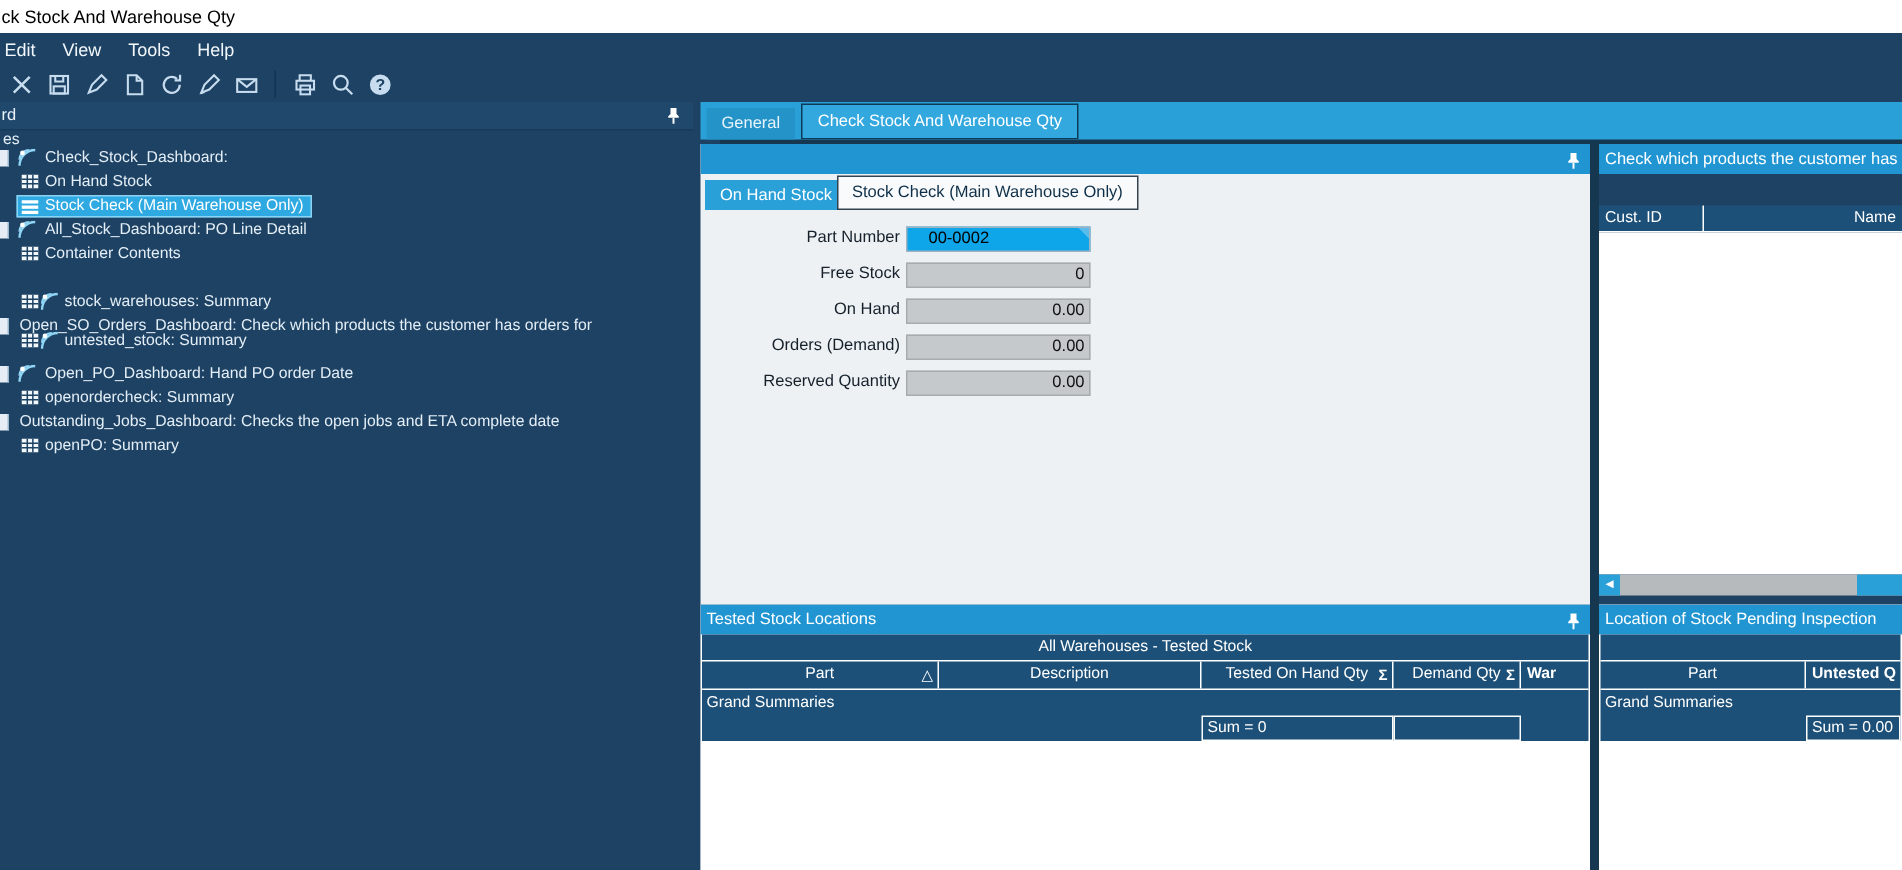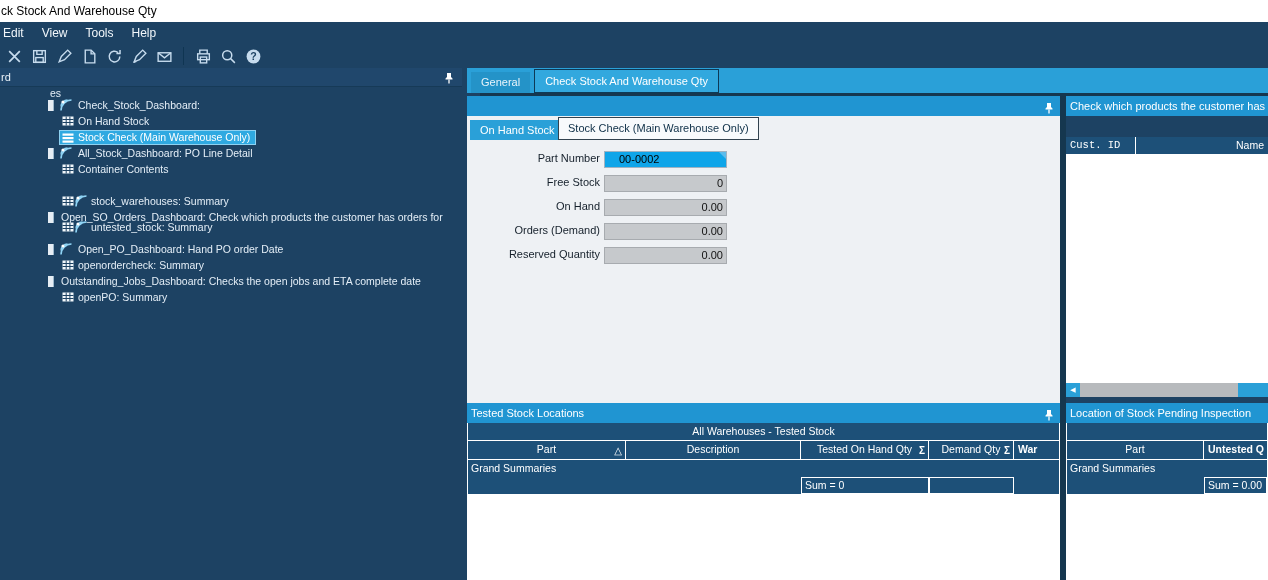--- a/index.html
+++ b/index.html
@@ -15,21 +15,21 @@
 .tbtn{width:22px;height:22px;margin-right:3px;display:inline-flex;align-items:center;justify-content:center;}
 .tsep{width:1px;height:18px;background:#0f3552;margin:0 8px 0 5px;}
 
 
 .workspace-bg{position:absolute;left:0;top:68px;width:1268px;height:512px;background:#15374f;}
 
 
 .left-panel{position:absolute;left:0;top:68px;width:480px;height:512px;background:#1d4263;overflow:hidden;}
 .left-header{position:absolute;left:0;top:0;width:462px;height:19px;background:#20476c;border-bottom:1px solid #163a57;color:#eaf2f9;font-size:11px;line-height:19px;}
 .pin-btn{position:absolute;top:3px;cursor:pointer;}
-.tree-row{position:absolute;left:0;width:462px;height:14px;font-size:10.5px;line-height:13px;color:#e4eef7;white-space:nowrap;cursor:default;margin-left:48px;}
+.tree-row{position:absolute;left:0;width:462px;height:14px;font-size:10.5px;line-height:13px;color:#e4eef7;white-space:nowrap;cursor:default;}
 .ticon{position:absolute;top:0;}
 .tlabel{position:absolute;top:0;white-space:nowrap;}
 .pg-sliver{position:absolute;left:0;top:1px;width:6px;height:11px;background:#e6edf4;border-right:1px solid #9db8cc;}
 .sel-wrap{position:absolute;left:11px;top:-1px;display:flex;align-items:center;gap:4px;background:#2fa9e1;border:1px solid #8ed2f2;padding:0 5px 0 2px;height:15px;color:#fff;}
 
 
 .tab-strip{position:absolute;left:467px;top:68px;width:801px;height:25px;background:#2aa0d8;display:flex;align-items:flex-end;padding-left:4px;}
 .main-tab{font-size:11px;color:#e8f4fb;background:#2493c8;height:21px;line-height:21px;padding:0 10px;margin-right:4px;white-space:nowrap;cursor:pointer;}
 .main-tab.active{background:#32a8de;color:#fff;height:24px;line-height:22px;border:1px solid #0d3a57;}
 
@@ -44,21 +44,21 @@
 .flabel{position:absolute;left:0;top:1px;width:133px;text-align:right;font-size:11px;color:#15202b;}
 .ffield{position:absolute;left:137px;top:0;width:123px;height:17px;font-size:11px;line-height:15px;}
 .ffield.editable{background:#0ea5e9;border:1px solid #9fb3c2;color:#000;padding-left:14px;}
 .ffield.readonly{background:#c6c9cc;border:1px solid #a7abaf;color:#111;text-align:right;padding-right:3px;}
 .fold{position:absolute;right:0;top:0;width:0;height:0;border-top:7px solid #5bbcec;border-left:7px solid transparent;}
 
 
 .right-top{position:absolute;left:1066px;top:96px;width:202px;height:307px;background:#1d4263;overflow:hidden;}
 .rt-hdr{position:absolute;left:0;top:0;width:202px;height:20px;padding-left:4px;white-space:nowrap;overflow:hidden;}
 .rt-cols{position:absolute;left:0;top:41px;width:202px;height:18px;background:#1d5078;border-bottom:1px solid #fff;color:#fff;font-size:10.5px;line-height:17px;display:flex;}
-.rt-c1{width:70px;border-right:1px solid #fff;padding-left:4px;font-family:Liberation Mono, monospace;}
+.rt-c1{width:70px;border-right:1px solid #fff;padding-left:4px;}
 .rt-c2{width:132px;text-align:right;padding-right:4px;}
 .rt-body{position:absolute;left:0;top:59px;width:202px;height:228px;background:#fff;}
 .rt-scroll{position:absolute;left:0;top:287px;width:202px;height:14px;background:#b7babd;}
 .sbtn{position:absolute;left:0;top:0;width:14px;height:14px;background:#2aa0d8;color:#fff;font-size:7px;line-height:14px;text-align:center;cursor:pointer;}
 .sthumb{position:absolute;right:0;top:0;width:30px;height:14px;background:#2aa0d8;cursor:pointer;}
 
 
 .bot-panel{position:absolute;top:403px;height:177px;background:#fff;overflow:hidden;}
 .bp-hdr{position:absolute;left:0;top:0;height:20px;padding-left:4px;white-space:nowrap;overflow:hidden;}
 .navy-block{position:absolute;left:0;top:20px;background:#1d5078;border-left:1px solid #fff;border-right:1px solid #fff;color:#fff;}

